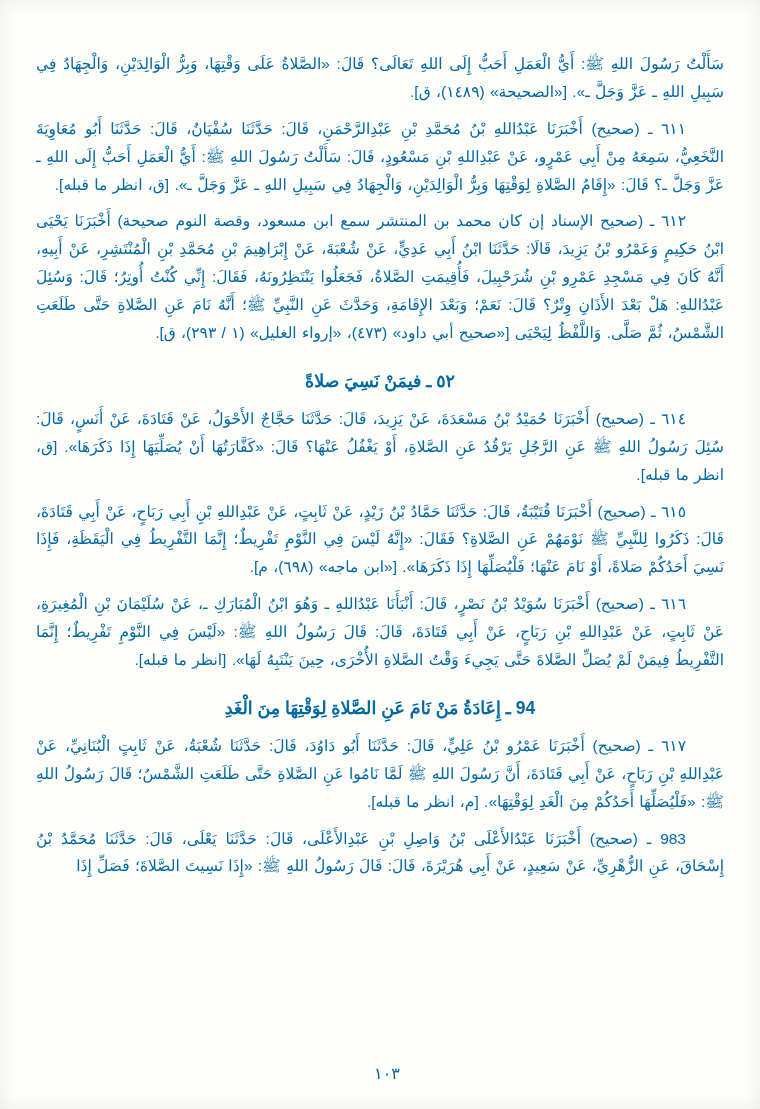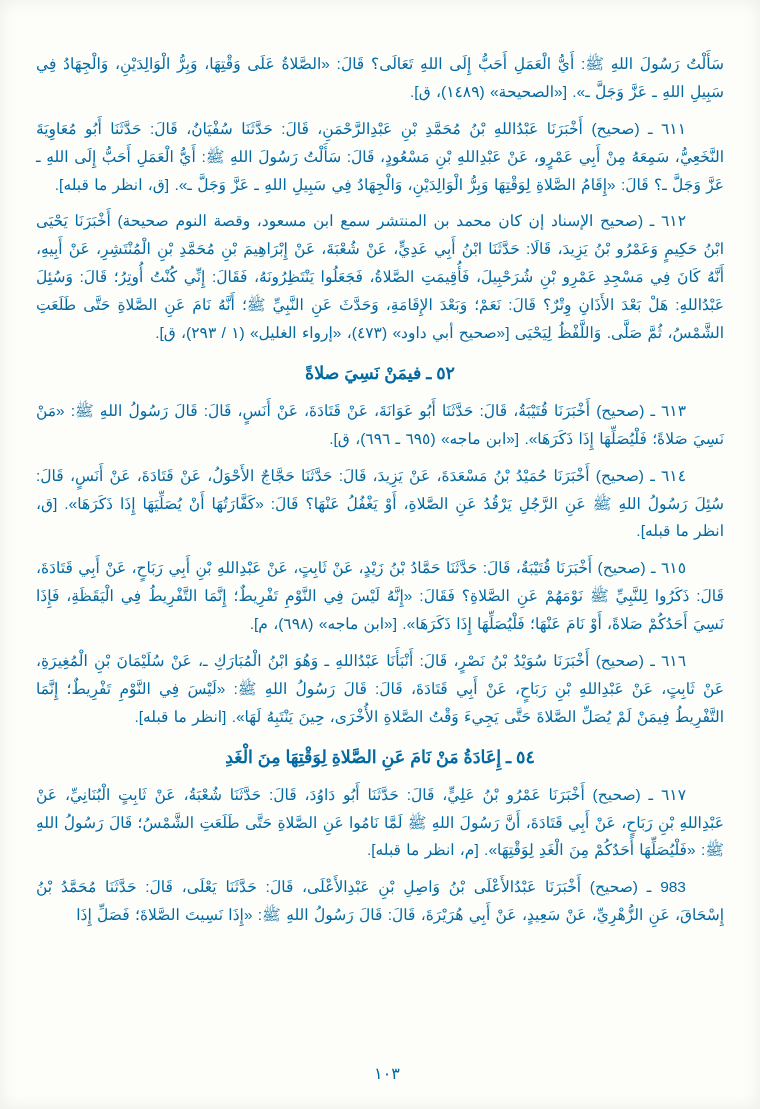--- a/index.html
+++ b/index.html
@@ -26,21 +26,21 @@
     font-size: 15.5px;
     line-height: 1.8;
     text-align: justify;
     text-indent: 38px;
     word-spacing: 1px;
   }
   .para.no-indent {
     text-indent: 0;
   }
   .section-heading {
-    margin: 12px 0 10px 0;
+    margin: 20px 0 10px 0;
     font-size: 17.5px;
     font-weight: bold;
     text-align: center;
     line-height: 1.6;
   }
   .page-number {
     position: absolute;
     left: 14px;
     right: 0;
     bottom: 26px;
@@ -55,30 +55,29 @@
 <div class="page">
 
   <p class="para no-indent">سَأَلْتُ رَسُولَ اللهِ ﷺ: أَيُّ الْعَمَلِ أَحَبُّ إِلَى اللهِ تَعَالَى؟ قَالَ: «الصَّلاةُ عَلَى وَقْتِهَا، وَبِرُّ الْوَالِدَيْنِ، وَالْجِهَادُ فِي سَبِيلِ اللهِ ـ عَزَّ وَجَلَّ ـ». [«الصحيحة» (١٤٨٩)، ق].</p>
 
   <p class="para">٦١١ ـ (صحيح) أَخْبَرَنَا عَبْدُاللهِ بْنُ مُحَمَّدِ بْنِ عَبْدِالرَّحْمَنِ، قَالَ: حَدَّثَنَا سُفْيَانُ، قَالَ: حَدَّثَنَا أَبُو مُعَاوِيَةَ النَّخَعِيُّ، سَمِعَهُ مِنْ أَبِي عَمْرٍو، عَنْ عَبْدِاللهِ بْنِ مَسْعُودٍ، قَالَ: سَأَلْتُ رَسُولَ اللهِ ﷺ: أَيُّ الْعَمَلِ أَحَبُّ إِلَى اللهِ ـ عَزَّ وَجَلَّ ـ؟ قَالَ: «إِقَامُ الصَّلاةِ لِوَقْتِهَا وَبِرُّ الْوَالِدَيْنِ، وَالْجِهَادُ فِي سَبِيلِ اللهِ ـ عَزَّ وَجَلَّ ـ». [ق، انظر ما قبله].</p>
 
   <p class="para">٦١٢ ـ (صحيح الإسناد إن كان محمد بن المنتشر سمع ابن مسعود، وقصة النوم صحيحة) أَخْبَرَنَا يَحْيَى ابْنُ حَكِيمٍ وَعَمْرُو بْنُ يَزِيدَ، قَالَا: حَدَّثَنَا ابْنُ أَبِي عَدِيٍّ، عَنْ شُعْبَةَ، عَنْ إِبْرَاهِيمَ بْنِ مُحَمَّدِ بْنِ الْمُنْتَشِرِ، عَنْ أَبِيهِ، أَنَّهُ كَانَ فِي مَسْجِدِ عَمْرِو بْنِ شُرَحْبِيلَ، فَأُقِيمَتِ الصَّلاةُ، فَجَعَلُوا يَنْتَظِرُونَهُ، فَقَالَ: إِنِّي كُنْتُ أُوتِرُ؛ قَالَ: وَسُئِلَ عَبْدُاللهِ: هَلْ بَعْدَ الأَذَانِ وِتْرٌ؟ قَالَ: نَعَمْ؛ وَبَعْدَ الإِقَامَةِ، وَحَدَّثَ عَنِ النَّبِيِّ ﷺ؛ أَنَّهُ نَامَ عَنِ الصَّلاةِ حَتَّى طَلَعَتِ الشَّمْسُ، ثُمَّ صَلَّى. وَاللَّفْظُ لِيَحْيَى [«صحيح أبي داود» (٤٧٣)، «إرواء الغليل» (١ / ٢٩٣)، ق].</p>
 
   <h3 class="section-heading">٥٢ ـ فيمَنْ نَسِيَ صلاةً</h3>
 
-  <p class="para">٦١٣ ـ (صحيح) أَخْبَرَنَا قُتَيْبَةُ، قَالَ: حَدَّثَنَا أَبُو عَوَانَةَ، عَنْ قَتَادَةَ، عَنْ أَنَسٍ، قَالَ: قَالَ رَسُولُ اللهِ ﷺ: «مَنْ نَسِيَ صَلاةً؛ فَلْيُصَلِّهَا إِذَا ذَكَرَهَا». [«ابن ماجه» (٦٩٥ ـ ٦٩٦)، ق].</p>
 
 
   <p class="para">٦١٤ ـ (صحيح) أَخْبَرَنَا حُمَيْدُ بْنُ مَسْعَدَةَ، عَنْ يَزِيدَ، قَالَ: حَدَّثَنَا حَجَّاجٌ الأَحْوَلُ، عَنْ قَتَادَةَ، عَنْ أَنَسٍ، قَالَ: سُئِلَ رَسُولُ اللهِ ﷺ عَنِ الرَّجُلِ يَرْقُدُ عَنِ الصَّلاةِ، أَوْ يَغْفُلُ عَنْهَا؟ قَالَ: «كَفَّارَتُهَا أَنْ يُصَلِّيَهَا إِذَا ذَكَرَهَا». [ق، انظر ما قبله].</p>
 
   <p class="para">٦١٥ ـ (صحيح) أَخْبَرَنَا قُتَيْبَةُ، قَالَ: حَدَّثَنَا حَمَّادُ بْنُ زَيْدٍ، عَنْ ثَابِتٍ، عَنْ عَبْدِاللهِ بْنِ أَبِي رَبَاحٍ، عَنْ أَبِي قَتَادَةَ، قَالَ: ذَكَرُوا لِلنَّبِيِّ ﷺ نَوْمَهُمْ عَنِ الصَّلاةِ؟ فَقَالَ: «إِنَّهُ لَيْسَ فِي النَّوْمِ تَفْرِيطٌ؛ إِنَّمَا التَّفْرِيطُ فِي الْيَقَظَةِ، فَإِذَا نَسِيَ أَحَدُكُمْ صَلاةً، أَوْ نَامَ عَنْهَا؛ فَلْيُصَلِّهَا إِذَا ذَكَرَهَا». [«ابن ماجه» (٦٩٨)، م].</p>
 
   <p class="para">٦١٦ ـ (صحيح) أَخْبَرَنَا سُوَيْدُ بْنُ نَصْرٍ، قَالَ: أَنْبَأَنَا عَبْدُاللهِ ـ وَهُوَ ابْنُ الْمُبَارَكِ ـ، عَنْ سُلَيْمَانَ بْنِ الْمُغِيرَةِ، عَنْ ثَابِتٍ، عَنْ عَبْدِاللهِ بْنِ رَبَاحٍ، عَنْ أَبِي قَتَادَةَ، قَالَ: قَالَ رَسُولُ اللهِ ﷺ: «لَيْسَ فِي النَّوْمِ تَفْرِيطٌ؛ إِنَّمَا التَّفْرِيطُ فِيمَنْ لَمْ يُصَلِّ الصَّلاةَ حَتَّى يَجِيءَ وَقْتُ الصَّلاةِ الأُخْرَى، حِينَ يَنْتَبِهُ لَهَا». [انظر ما قبله].</p>
 
-  <h3 class="section-heading">٥٤ ـ إِعَادَةُ مَنْ نَامَ عَنِ الصَّلاةِ لِوَقْتِهَا مِنَ الْغَدِ</h3>
+  <h3 class="section-heading">94 ـ إِعَادَةُ مَنْ نَامَ عَنِ الصَّلاةِ لِوَقْتِهَا مِنَ الْغَدِ</h3>
 
   <p class="para">٦١٧ ـ (صحيح) أَخْبَرَنَا عَمْرُو بْنُ عَلِيٍّ، قَالَ: حَدَّثَنَا أَبُو دَاوُدَ، قَالَ: حَدَّثَنَا شُعْبَةُ، عَنْ ثَابِتٍ الْبُنَانِيِّ، عَنْ عَبْدِاللهِ بْنِ رَبَاحٍ، عَنْ أَبِي قَتَادَةَ، أَنَّ رَسُولَ اللهِ ﷺ لَمَّا نَامُوا عَنِ الصَّلاةِ حَتَّى طَلَعَتِ الشَّمْسُ؛ قَالَ رَسُولُ اللهِ ﷺ: «فَلْيُصَلِّهَا أَحَدُكُمْ مِنَ الْغَدِ لِوَقْتِهَا». [م، انظر ما قبله].</p>
 
   <p class="para">983 ـ (صحيح) أَخْبَرَنَا عَبْدُالأَعْلَى بْنُ وَاصِلِ بْنِ عَبْدِالأَعْلَى، قَالَ: حَدَّثَنَا يَعْلَى، قَالَ: حَدَّثَنَا مُحَمَّدُ بْنُ إِسْحَاقَ، عَنِ الزُّهْرِيِّ، عَنْ سَعِيدٍ، عَنْ أَبِي هُرَيْرَةَ، قَالَ: قَالَ رَسُولُ اللهِ ﷺ: «إِذَا نَسِيتَ الصَّلاةَ؛ فَصَلِّ إِذَا</p>
 
   <div class="page-number">١٠٣</div>
 
 </div>
 
 </body></html>

